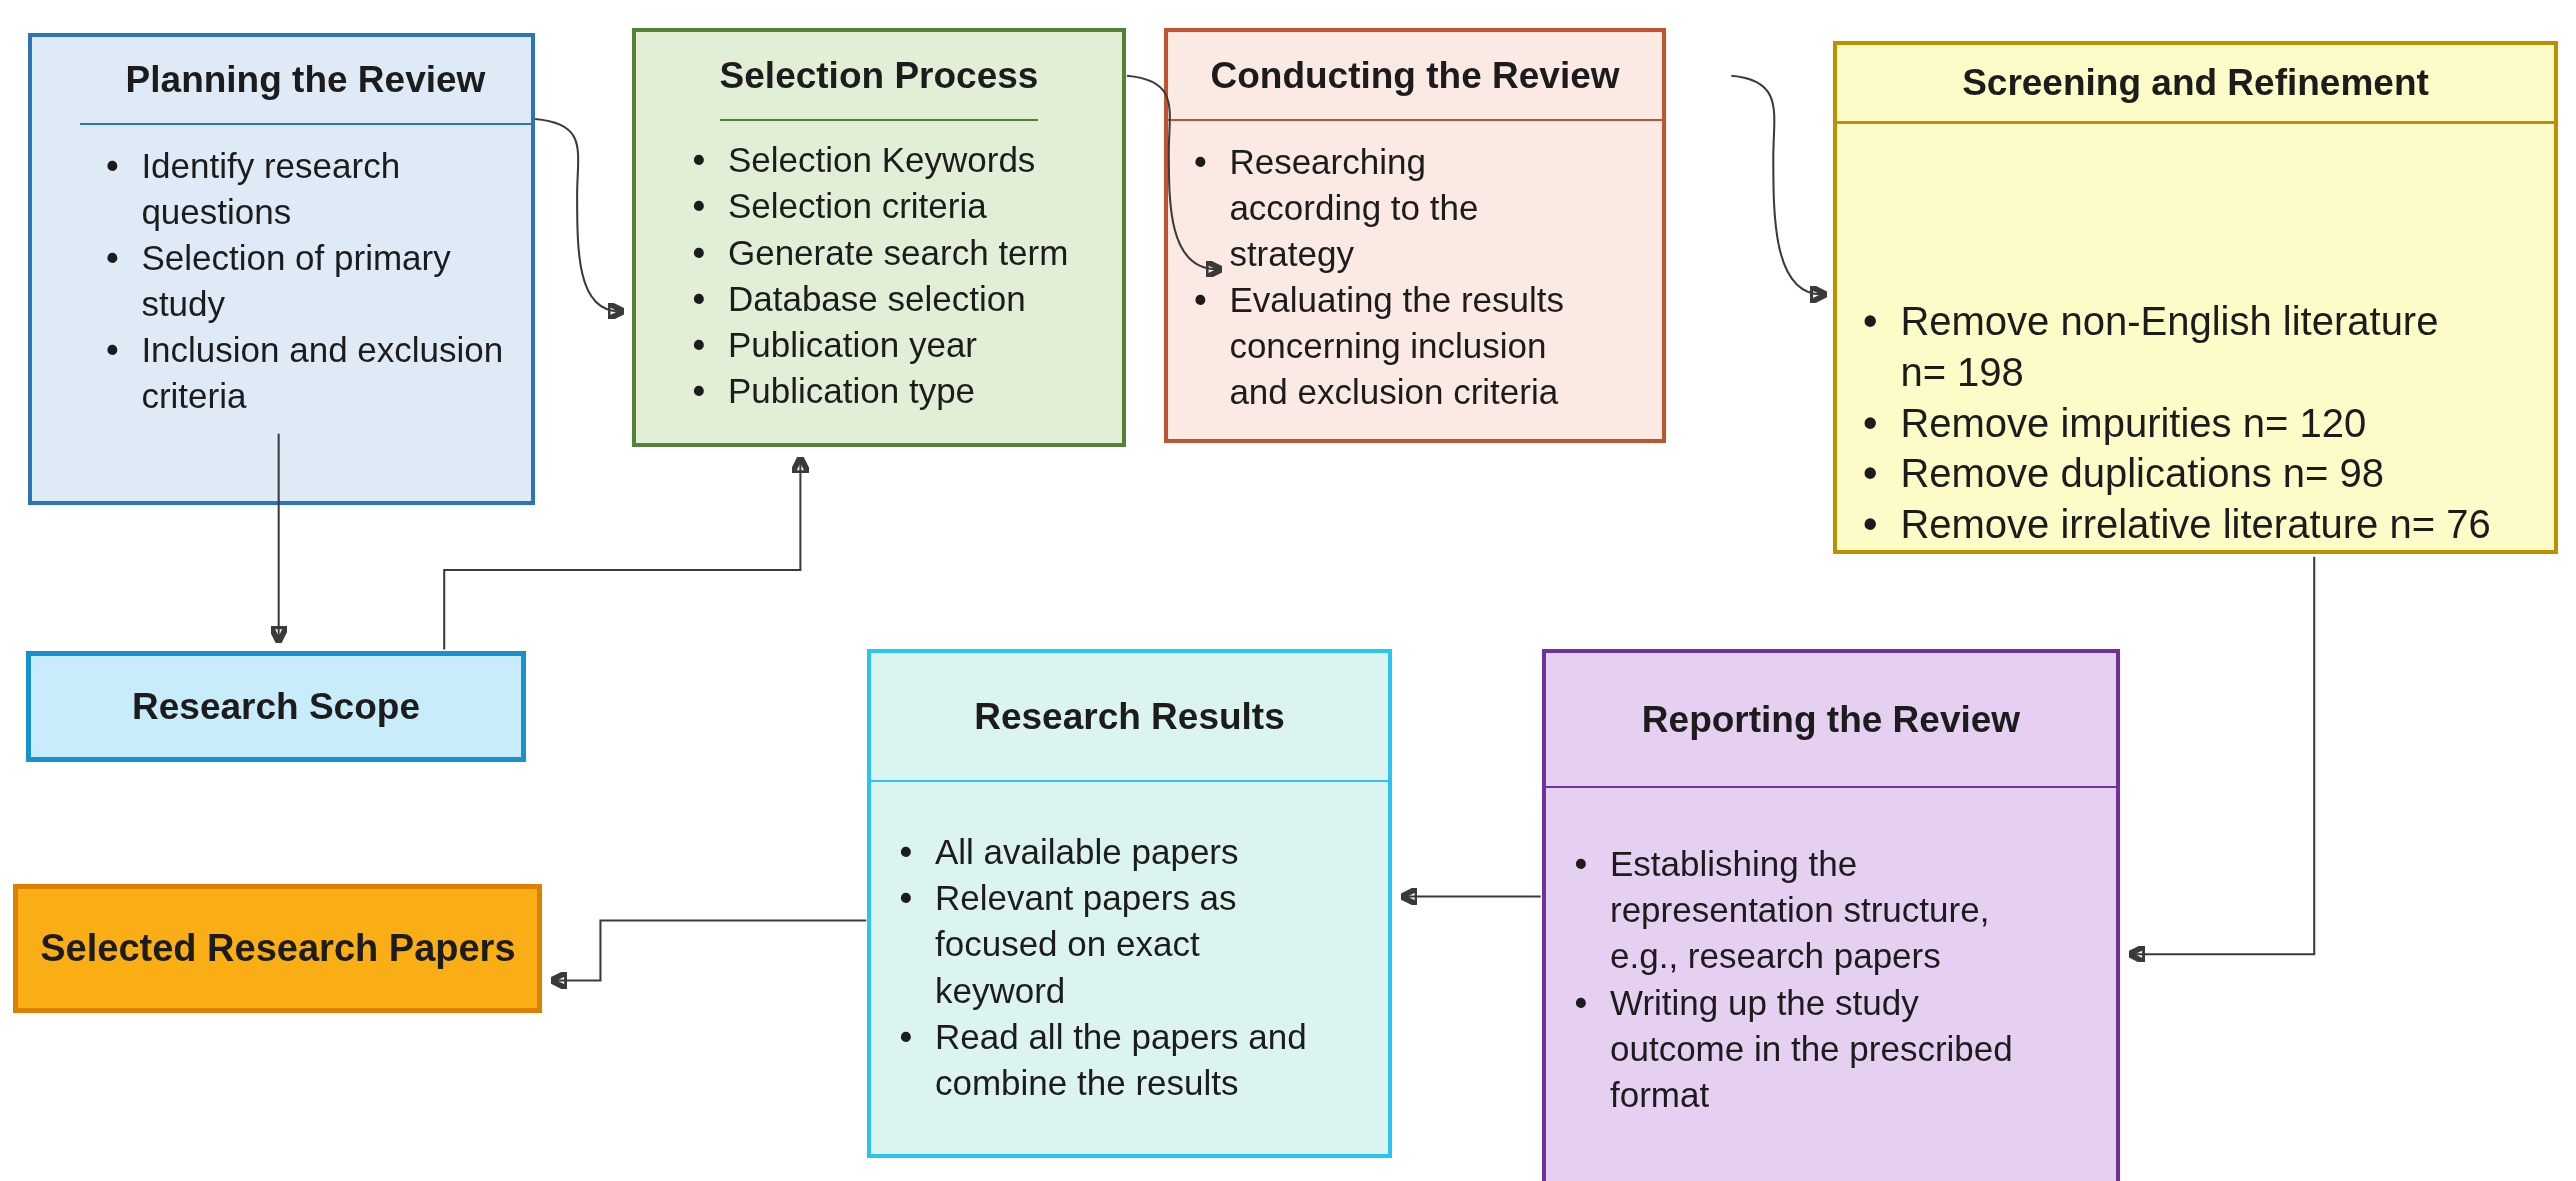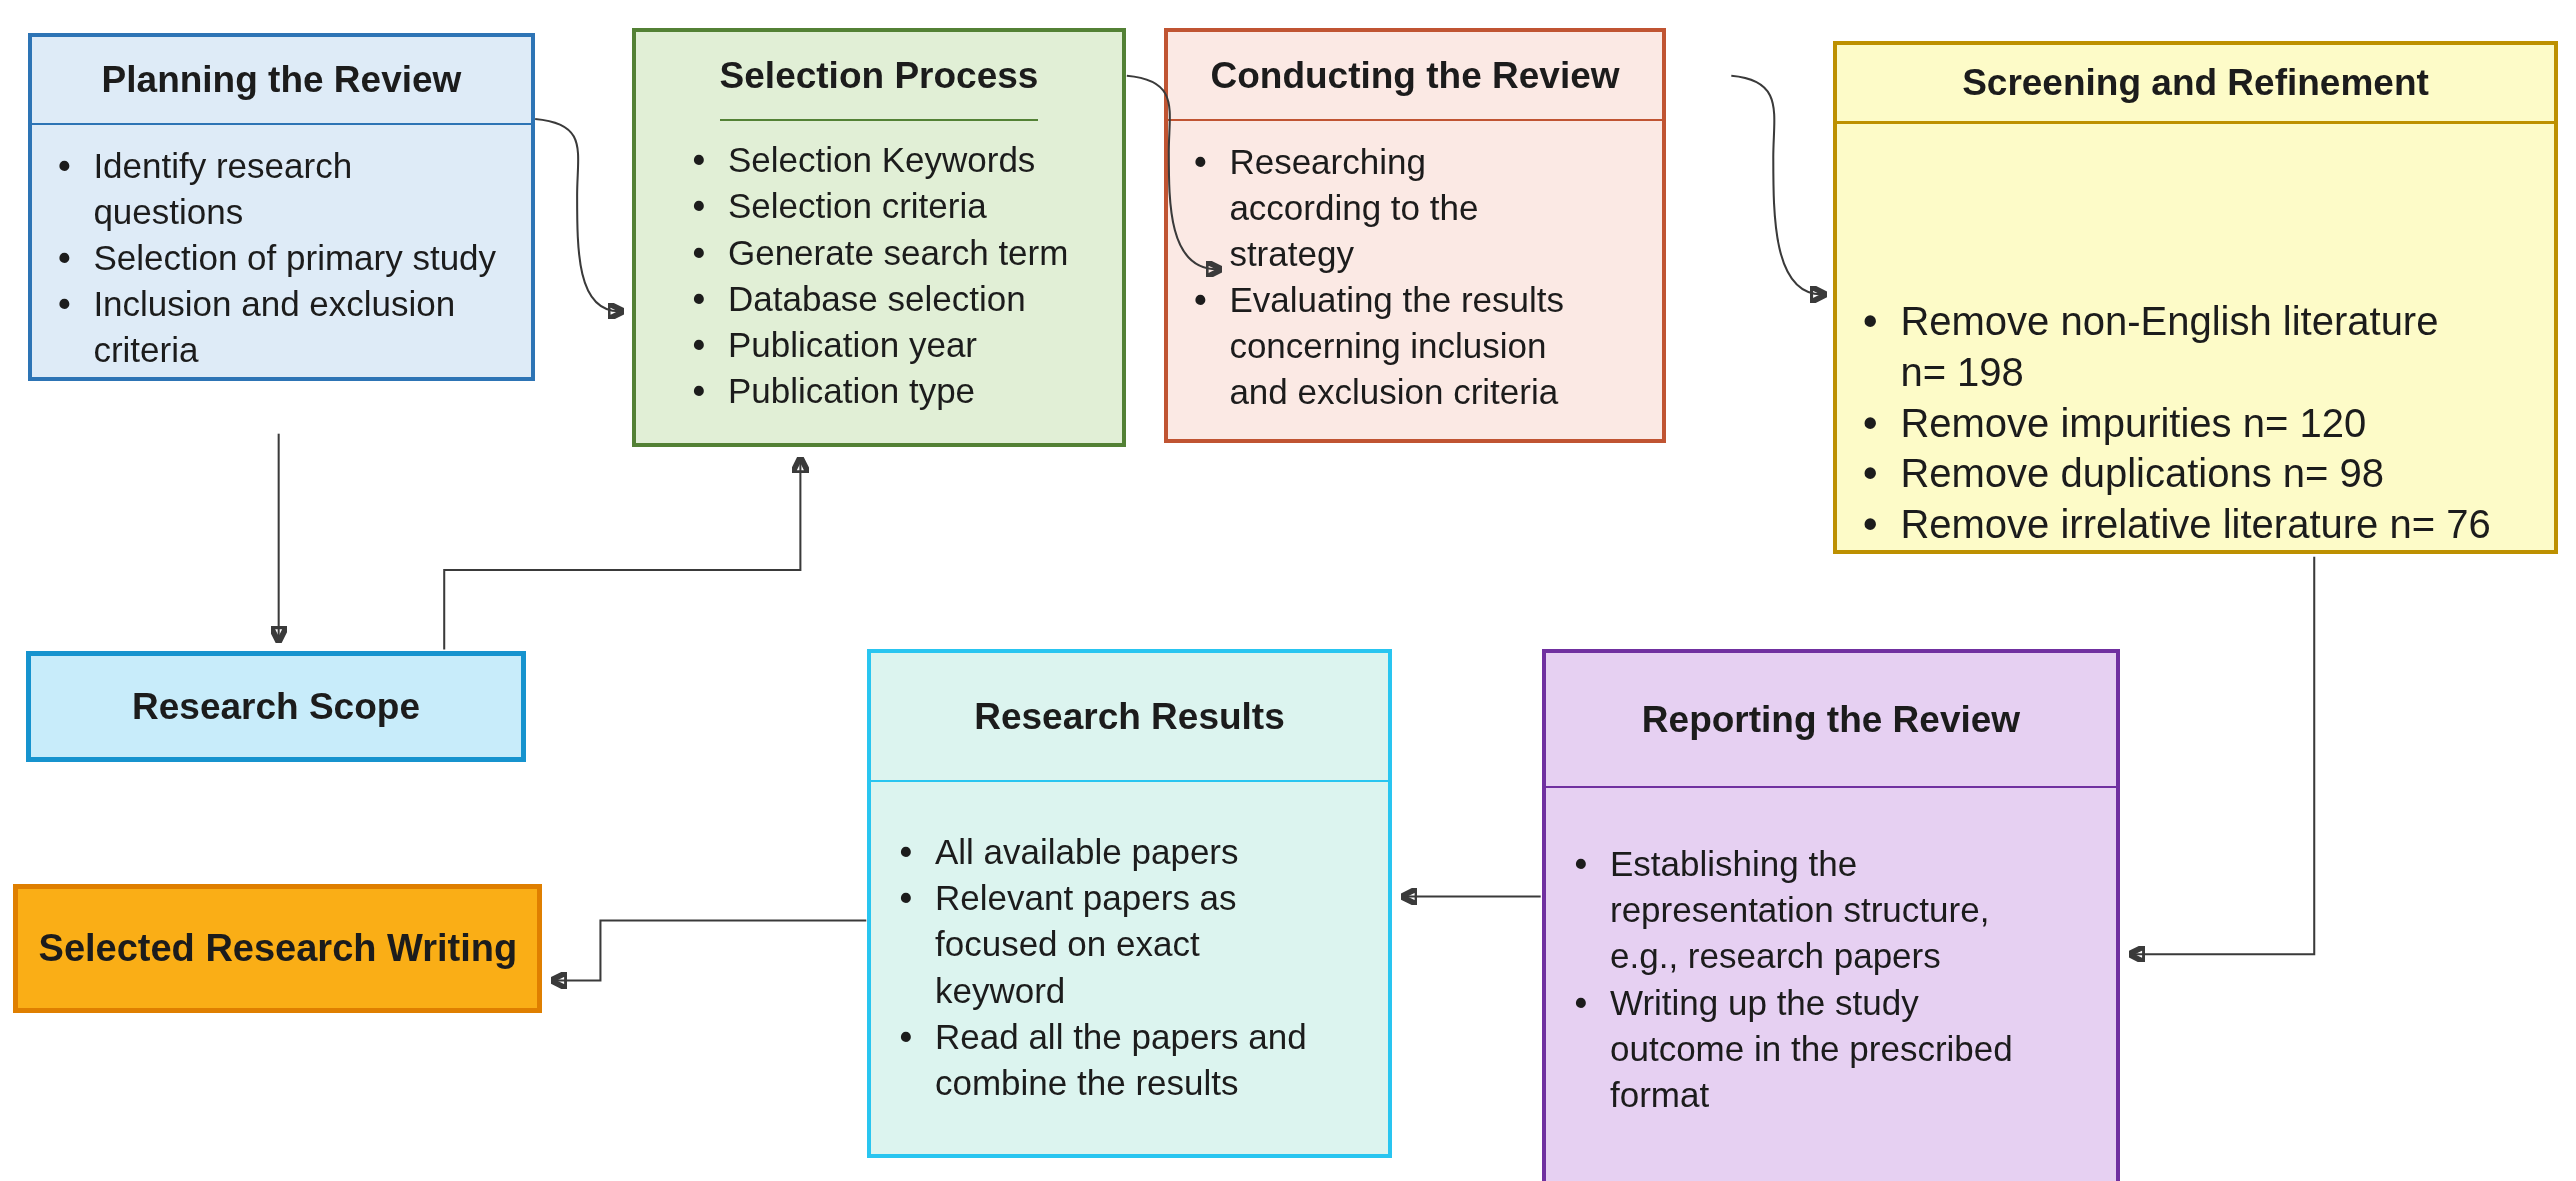--- a/index.html
+++ b/index.html
@@ -10,22 +10,22 @@
   .box{position:absolute;display:flex;flex-direction:column;border-style:solid;box-sizing:border-box;}
   .box .title{
     font-weight:bold;font-size:37px;display:flex;align-items:center;justify-content:center;
     text-align:center;flex:0 0 auto;letter-spacing:0;
   }
   .box ul{list-style:none;margin:0;padding:0;font-size:35px;line-height:1.32;}
   .box li{position:relative;padding-left:41px;}
   .box li::before{content:"\2022";position:absolute;left:5.8px;font-weight:bold;}
 
   
-  .b-planning{left:28px;top:33px;width:507px;height:348px;border-width:4.1px;
-    background:var(--planning-fill);border-color:var(--planning-border);}
+  .b-planning{left:28px;top:33px;width:507px;height:472px;border-width:4.1px;
+    background:var(--planning-fill);border-color:var(--planning-border);padding-left:48px;}
   .b-planning .title{height:86px;border-bottom:2.9px solid var(--planning-border);}
   .b-planning .body{padding:17.5px 26px 0 20.4px;}
 
   
   .b-selection{left:632px;top:28px;width:494px;height:419px;border-width:4.1px;
     background:var(--selection-fill);border-color:var(--selection-border);align-items:center;}
   .b-selection .title{height:87px;border-bottom:2.9px solid var(--selection-border);}
   .b-selection .body{padding:16.3px 23px 0 20.4px;}
 
   
@@ -126,21 +126,21 @@
 
   <div class="box b-reporting">
     <div class="title">Reporting the Review</div>
     <ul class="body">
       <li>Establishing the representation structure, e.g., research papers</li>
       <li>Writing up the study outcome in the prescribed format</li>
     </ul>
   </div>
 
   <div class="box b-selected">
-    <div class="title">Selected Research Writing</div>
+    <div class="title">Selected Research Papers</div>
   </div>
 
   <svg class="connectors" viewBox="0 0 4419 2026" xmlns="http://www.w3.org/2000/svg">
     <defs>
       <marker id="arrow" viewBox="0 0 10 10" refX="7" refY="5" markerWidth="8" markerHeight="8" orient="auto" markerUnits="strokeWidth">
         <path d="M0,0 L10,5 L0,10 Z" fill="#2b2b2b"></path>
       </marker>
     </defs>
     <path d="M 918 204 C 1010 212, 990 260, 990 335 C 990 430, 990 534, 1062 534" marker-end="url(#arrow)"></path>
     <path d="M 1933 130 C 2025 138, 2005 190, 2005 260 C 2005 350, 2005 462, 2088 462" marker-end="url(#arrow)"></path>

